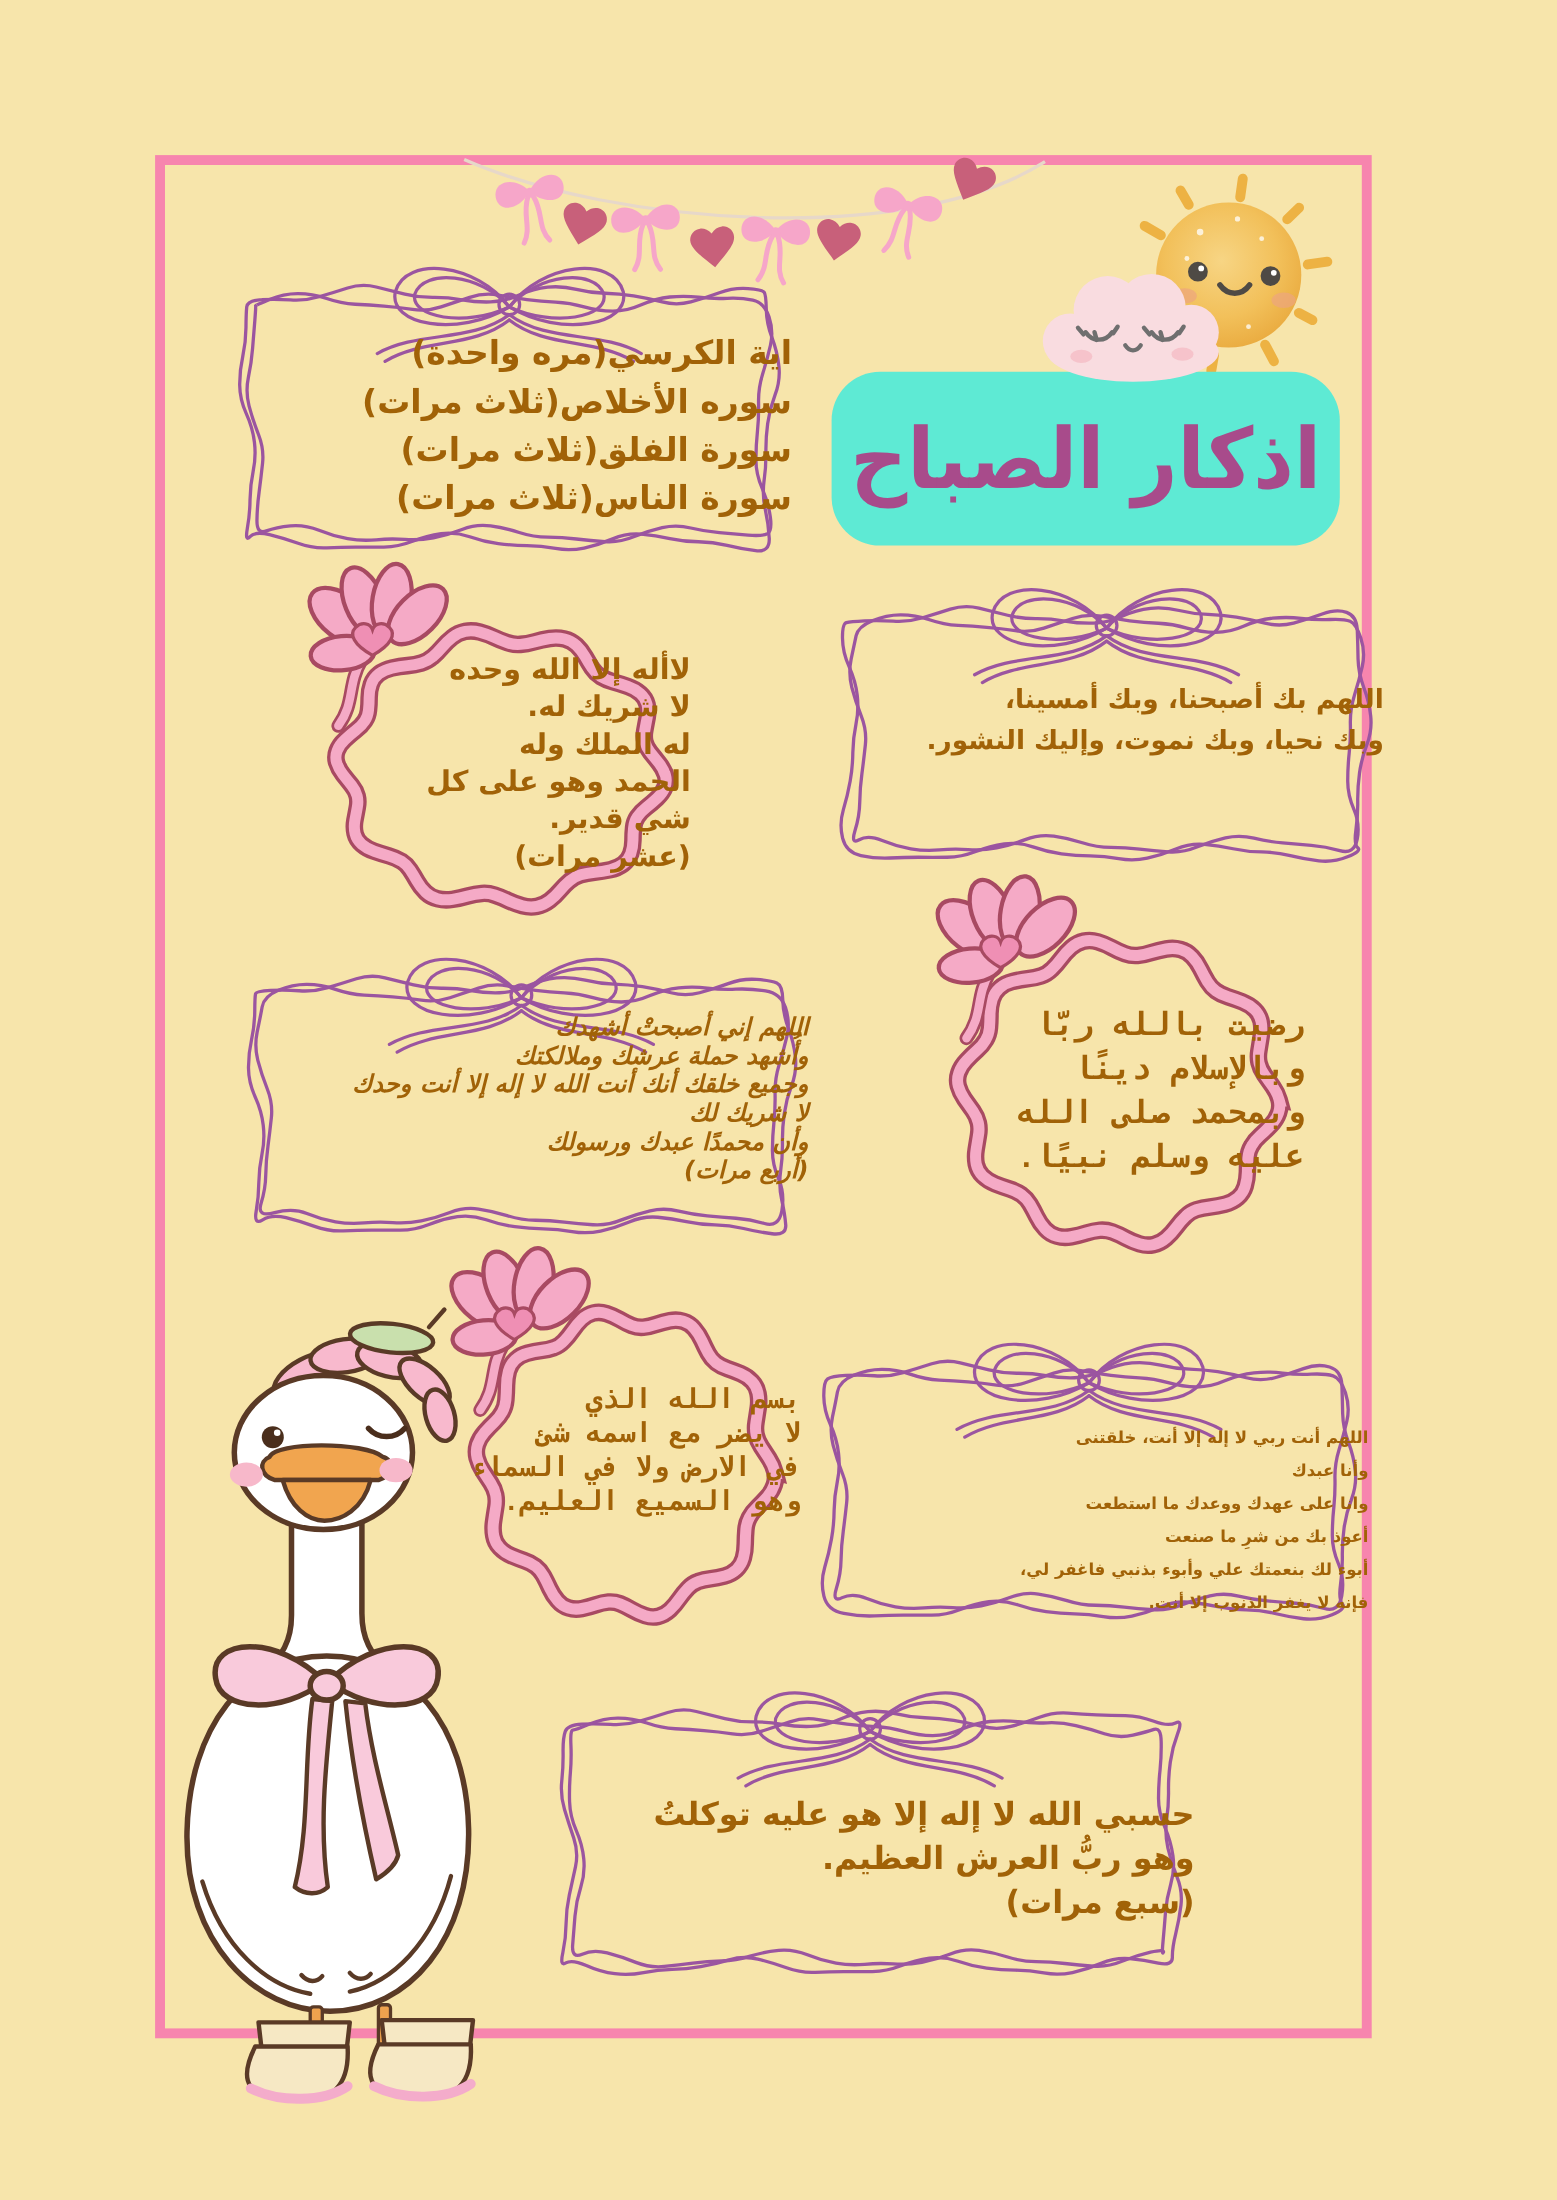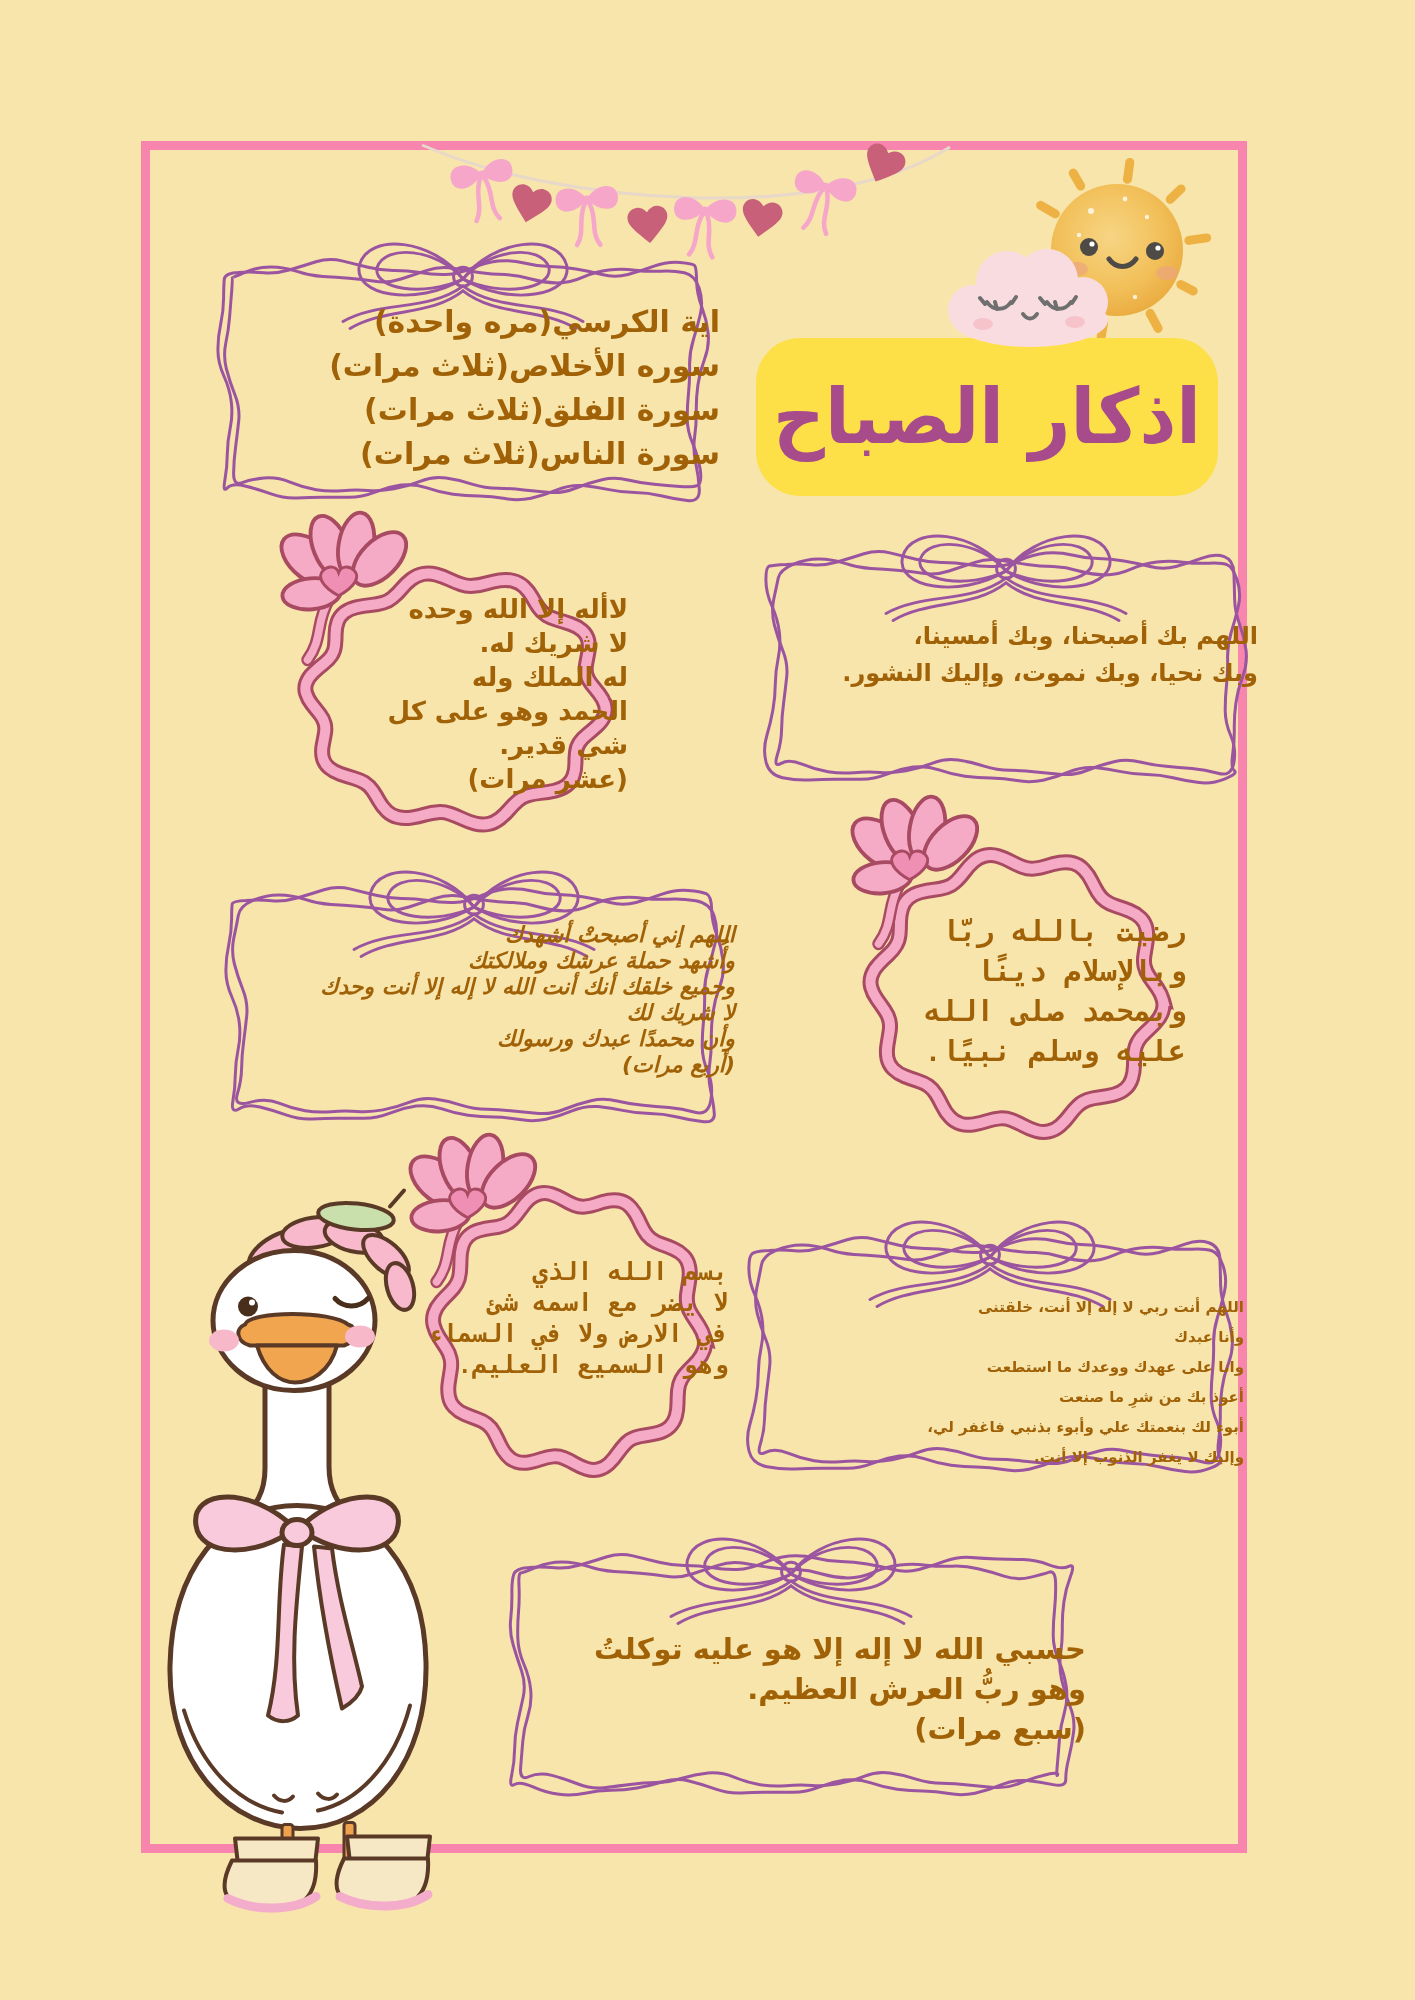--- a/index.html
+++ b/index.html
@@ -40,21 +40,21 @@
   #card-bismillah .lines{padding-top:100px;font-size:25px;line-height:31px;}
 
   #card-antarabbi{left:736px;top:1226px;width:508px;height:258px;}
   #card-antarabbi .lines{padding-top:66px;font-size:15px;line-height:30px;}
 
   #card-hasbi{left:496px;top:1543px;width:590px;height:265px;}
   #card-hasbi .lines{padding-top:86px;font-size:29px;line-height:40px;}
 
   #title-box{
     position:absolute;left:756px;top:338px;width:462px;height:158px;z-index:2;
-    background:#fde047;border-radius:44px;display:flex;align-items:center;justify-content:center;
+    background:#5eead4;border-radius:44px;display:flex;align-items:center;justify-content:center;
   }
   #title-text{
     direction:rtl;font-size:72px;font-weight:bold;color:#a84b8b;line-height:1;
     transform:scaleY(1.06);
   }
   .deco{position:absolute;overflow:visible;}
   #garland{left:408px;top:125px;width:555px;height:165px;z-index:2;}
   #sun{left:1005px;top:155px;width:260px;height:240px;z-index:2;}
   #cloud{left:935px;top:232px;width:190px;height:118px;z-index:3;}
   #duck{left:132px;top:1168px;width:330px;height:730px;z-index:3;}
@@ -275,21 +275,21 @@
       <path class="w" d="M 33 24.414452662167633 Q 46.0 23.7 59.0 24.7 Q 72.0 25.7 85.0 21.8 Q 98.0 18.0 111.0 13.8 Q 124.0 9.7 137.0 12.9 Q 150.0 16.1 163.0 19.3 Q 176.0 22.5 189.0 22.4 Q 202.0 22.3 215.0 24.6 Q 228.0 26.9 241.0 26.5 Q 254.0 26.1 267.0 20.2 Q 280.0 14.3 293.0 13.0 Q 306.0 11.8 319.0 15.0 Q 332.0 18.2 345.0 18.6 Q 358.0 19.0 371.0 21.0 Q 384.0 23.1 397.0 26.5 Q 410.0 29.9 423.0 26.5 Q 436.0 23.0 449.0 18.2 Q 462.0 13.4 472.7 16.7 Q 483.4 20.0 483.9 33.0 Q 484.4 46.0 484.6 59.0 Q 484.9 72.0 489.8 85.0 Q 494.7 98.0 496.1 111.0 Q 497.5 124.0 492.6 137.0 Q 487.6 150.0 485.9 163.0 Q 484.1 176.0 484.3 189.0 Q 484.5 202.0 482.6 215.0 Q 480.8 228.0 484.4 232.3 Q 488.0 236.6 475.0 241.9 Q 462.0 247.2 449.0 245.6 Q 436.0 244.0 423.0 240.8 Q 410.0 237.6 397.0 237.5 Q 384.0 237.4 371.0 234.6 Q 358.0 231.9 345.0 230.6 Q 332.0 229.4 319.0 234.9 Q 306.0 240.4 293.0 243.2 Q 280.0 245.9 267.0 243.6 Q 254.0 241.3 241.0 241.1 Q 228.0 240.9 215.0 239.2 Q 202.0 237.5 189.0 232.9 Q 176.0 228.4 163.0 230.1 Q 150.0 231.9 137.0 237.1 Q 124.0 242.2 111.0 242.3 Q 98.0 242.4 85.0 242.3 Q 72.0 242.3 59.0 243.0 Q 46.0 243.6 31.1 240.8 Q 16.2 238.0 13.0 225.0 Q 9.8 212.0 13.7 199.0 Q 17.6 186.0 19.9 173.0 Q 22.2 160.0 22.3 147.0 Q 22.5 134.0 25.2 121.0 Q 27.9 108.0 26.3 95.0 Q 24.8 82.0 18.9 69.0 Q 13.0 56.0 12.9 43.0 Q 12.8 30.0 16.4 27.5 Q 20.0 25.1 33.0 24.4 Z"></path>
         <path class="w" d="M 40 24.329273941561254 Q 53.0 18.8 66.0 18.9 Q 79.0 18.9 92.0 23.4 Q 105.0 27.9 118.0 28.6 Q 131.0 29.3 144.0 30.3 Q 157.0 31.3 170.0 33.3 Q 183.0 35.3 196.0 31.0 Q 209.0 26.7 222.0 22.3 Q 235.0 17.9 248.0 20.2 Q 261.0 22.5 274.0 24.4 Q 287.0 26.2 300.0 26.6 Q 313.0 27.1 326.0 31.0 Q 339.0 34.8 352.0 34.9 Q 365.0 34.9 378.0 29.1 Q 391.0 23.4 404.0 22.0 Q 417.0 20.6 430.0 22.2 Q 443.0 23.8 456.0 23.2 Q 469.0 22.6 475.9 24.8 Q 482.7 27.0 487.1 40.0 Q 491.4 53.0 488.4 66.0 Q 485.4 79.0 481.3 92.0 Q 477.3 105.0 477.6 118.0 Q 477.9 131.0 476.6 144.0 Q 475.2 157.0 475.2 170.0 Q 475.2 183.0 480.9 196.0 Q 486.5 209.0 483.8 224.6 Q 481.0 240.1 468.0 236.3 Q 455.0 232.5 442.0 231.5 Q 429.0 230.5 416.0 229.3 Q 403.0 228.1 390.0 225.0 Q 377.0 221.8 364.0 224.7 Q 351.0 227.7 338.0 233.0 Q 325.0 238.4 312.0 237.4 Q 299.0 236.5 286.0 235.0 Q 273.0 233.4 260.0 233.3 Q 247.0 233.3 234.0 229.1 Q 221.0 224.9 208.0 223.1 Q 195.0 221.2 182.0 226.3 Q 169.0 231.4 156.0 233.9 Q 143.0 236.4 130.0 235.4 Q 117.0 234.5 104.0 235.7 Q 91.0 236.9 78.0 234.7 Q 65.0 232.5 52.0 227.1 Q 39.0 221.8 29.6 226.4 Q 20.3 231.0 24.3 218.0 Q 28.4 205.0 28.6 192.0 Q 28.8 179.0 30.6 166.0 Q 32.3 153.0 33.7 140.0 Q 35.1 127.0 30.0 114.0 Q 24.8 101.0 21.4 88.0 Q 18.1 75.0 20.8 62.0 Q 23.6 49.0 25.3 39.4 Q 27.0 29.8 40.0 24.3 Z"></path>
       <use href="#bow-outline" x="124" y="-16" width="260" height="100"></use>
     </svg>
     <div class="lines" dir="rtl">
       <div class="ln">اللهم أنت ربي لا إله إلا أنت، خلقتنى</div>
       <div class="ln">وأنا عبدك</div>
       <div class="ln">وانا على عهدك ووعدك ما استطعت</div>
       <div class="ln">أعوذ بك من شرِ ما صنعت</div>
       <div class="ln">أبوء لك بنعمتك علي وأبوء بذنبي فاغفر لي،</div>
-      <div class="ln">وإليك لا يغفر الذنوب إلا أنت.</div>
+      <div class="ln">فإنه لا يغفر الذنوب إلا أنت.</div>
     </div>
   </div>
 
   <div class="card" id="card-hasbi">
     <svg class="frame" viewBox="0 0 590 265">
       <path class="w" d="M 33 24.414452662167633 Q 46.0 23.7 59.0 24.7 Q 72.0 25.7 85.0 21.8 Q 98.0 18.0 111.0 13.8 Q 124.0 9.7 137.0 12.9 Q 150.0 16.1 163.0 19.3 Q 176.0 22.5 189.0 22.4 Q 202.0 22.3 215.0 24.6 Q 228.0 26.9 241.0 26.5 Q 254.0 26.1 267.0 20.2 Q 280.0 14.3 293.0 13.0 Q 306.0 11.8 319.0 15.0 Q 332.0 18.2 345.0 18.6 Q 358.0 19.0 371.0 21.0 Q 384.0 23.1 397.0 26.5 Q 410.0 29.9 423.0 26.5 Q 436.0 23.0 449.0 18.2 Q 462.0 13.4 475.0 14.4 Q 488.0 15.4 501.0 15.9 Q 514.0 16.4 527.0 16.6 Q 540.0 16.9 553.0 21.8 Q 566.0 26.7 572.7 23.3 Q 579.5 20.0 574.6 33.0 Q 569.6 46.0 567.9 59.0 Q 566.1 72.0 566.3 85.0 Q 566.5 98.0 564.6 111.0 Q 562.8 124.0 565.7 137.0 Q 568.6 150.0 573.9 163.0 Q 579.2 176.0 577.6 189.0 Q 576.0 202.0 572.8 215.0 Q 569.6 228.0 569.8 236.2 Q 570.0 244.4 557.0 241.6 Q 544.0 238.9 531.0 237.6 Q 518.0 236.4 505.0 241.9 Q 492.0 247.4 479.0 250.2 Q 466.0 252.9 453.0 250.6 Q 440.0 248.3 427.0 248.1 Q 414.0 247.9 401.0 246.2 Q 388.0 244.5 375.0 239.9 Q 362.0 235.4 349.0 237.1 Q 336.0 238.9 323.0 244.1 Q 310.0 249.2 297.0 249.3 Q 284.0 249.4 271.0 249.3 Q 258.0 249.3 245.0 250.0 Q 232.0 250.6 219.0 245.9 Q 206.0 241.2 193.0 238.0 Q 180.0 234.8 167.0 238.7 Q 154.0 242.6 141.0 244.9 Q 128.0 247.2 115.0 247.3 Q 102.0 247.5 89.0 250.2 Q 76.0 252.9 63.0 251.3 Q 50.0 249.8 37.0 243.9 Q 24.0 238.0 18.4 241.5 Q 12.8 245.0 15.7 232.0 Q 18.5 219.0 18.6 206.0 Q 18.7 193.0 21.5 180.0 Q 24.4 167.0 27.2 154.0 Q 30.0 141.0 25.6 128.0 Q 21.1 115.0 17.2 102.0 Q 13.3 89.0 14.7 76.0 Q 16.1 63.0 15.9 50.0 Q 15.7 37.0 17.9 31.0 Q 20.0 25.1 33.0 24.4 Z"></path>
         <path class="w" d="M 40 24.329273941561254 Q 53.0 18.8 66.0 18.9 Q 79.0 18.9 92.0 23.4 Q 105.0 27.9 118.0 28.6 Q 131.0 29.3 144.0 30.3 Q 157.0 31.3 170.0 33.3 Q 183.0 35.3 196.0 31.0 Q 209.0 26.7 222.0 22.3 Q 235.0 17.9 248.0 20.2 Q 261.0 22.5 274.0 24.4 Q 287.0 26.2 300.0 26.6 Q 313.0 27.1 326.0 31.0 Q 339.0 34.8 352.0 34.9 Q 365.0 34.9 378.0 29.1 Q 391.0 23.4 404.0 22.0 Q 417.0 20.6 430.0 22.2 Q 443.0 23.8 456.0 23.2 Q 469.0 22.6 482.0 25.7 Q 495.0 28.7 508.0 33.1 Q 521.0 37.4 534.0 34.4 Q 547.0 31.4 553.1 29.2 Q 559.3 27.0 559.6 40.0 Q 559.9 53.0 558.6 66.0 Q 557.2 79.0 557.2 92.0 Q 557.2 105.0 562.9 118.0 Q 568.5 131.0 570.3 144.0 Q 572.1 157.0 568.3 170.0 Q 564.5 183.0 563.5 196.0 Q 562.5 209.0 561.3 222.0 Q 560.1 235.0 561.6 231.9 Q 563.0 228.8 550.0 231.7 Q 537.0 234.7 524.0 240.0 Q 511.0 245.4 498.0 244.4 Q 485.0 243.5 472.0 242.0 Q 459.0 240.4 446.0 240.3 Q 433.0 240.3 420.0 236.1 Q 407.0 231.9 394.0 230.1 Q 381.0 228.2 368.0 233.3 Q 355.0 238.4 342.0 240.9 Q 329.0 243.4 316.0 242.4 Q 303.0 241.5 290.0 242.7 Q 277.0 243.9 264.0 241.7 Q 251.0 239.5 238.0 234.1 Q 225.0 228.8 212.0 230.0 Q 199.0 231.3 186.0 235.3 Q 173.0 239.4 160.0 239.6 Q 147.0 239.8 134.0 241.6 Q 121.0 243.3 108.0 244.7 Q 95.0 246.1 82.0 241.0 Q 69.0 235.8 56.0 232.4 Q 43.0 229.1 33.3 233.5 Q 23.6 238.0 24.6 225.0 Q 25.7 212.0 26.7 199.0 Q 27.7 186.0 31.9 173.0 Q 36.0 160.0 34.7 147.0 Q 33.5 134.0 27.8 121.0 Q 22.2 108.0 21.8 95.0 Q 21.4 82.0 22.5 69.0 Q 23.6 56.0 23.0 43.0 Q 22.4 30.0 24.7 29.9 Q 27.0 29.8 40.0 24.3 Z"></path>
       <use href="#bow-outline" x="165" y="-16" width="260" height="100"></use>
     </svg>
     <div class="lines" dir="rtl">

